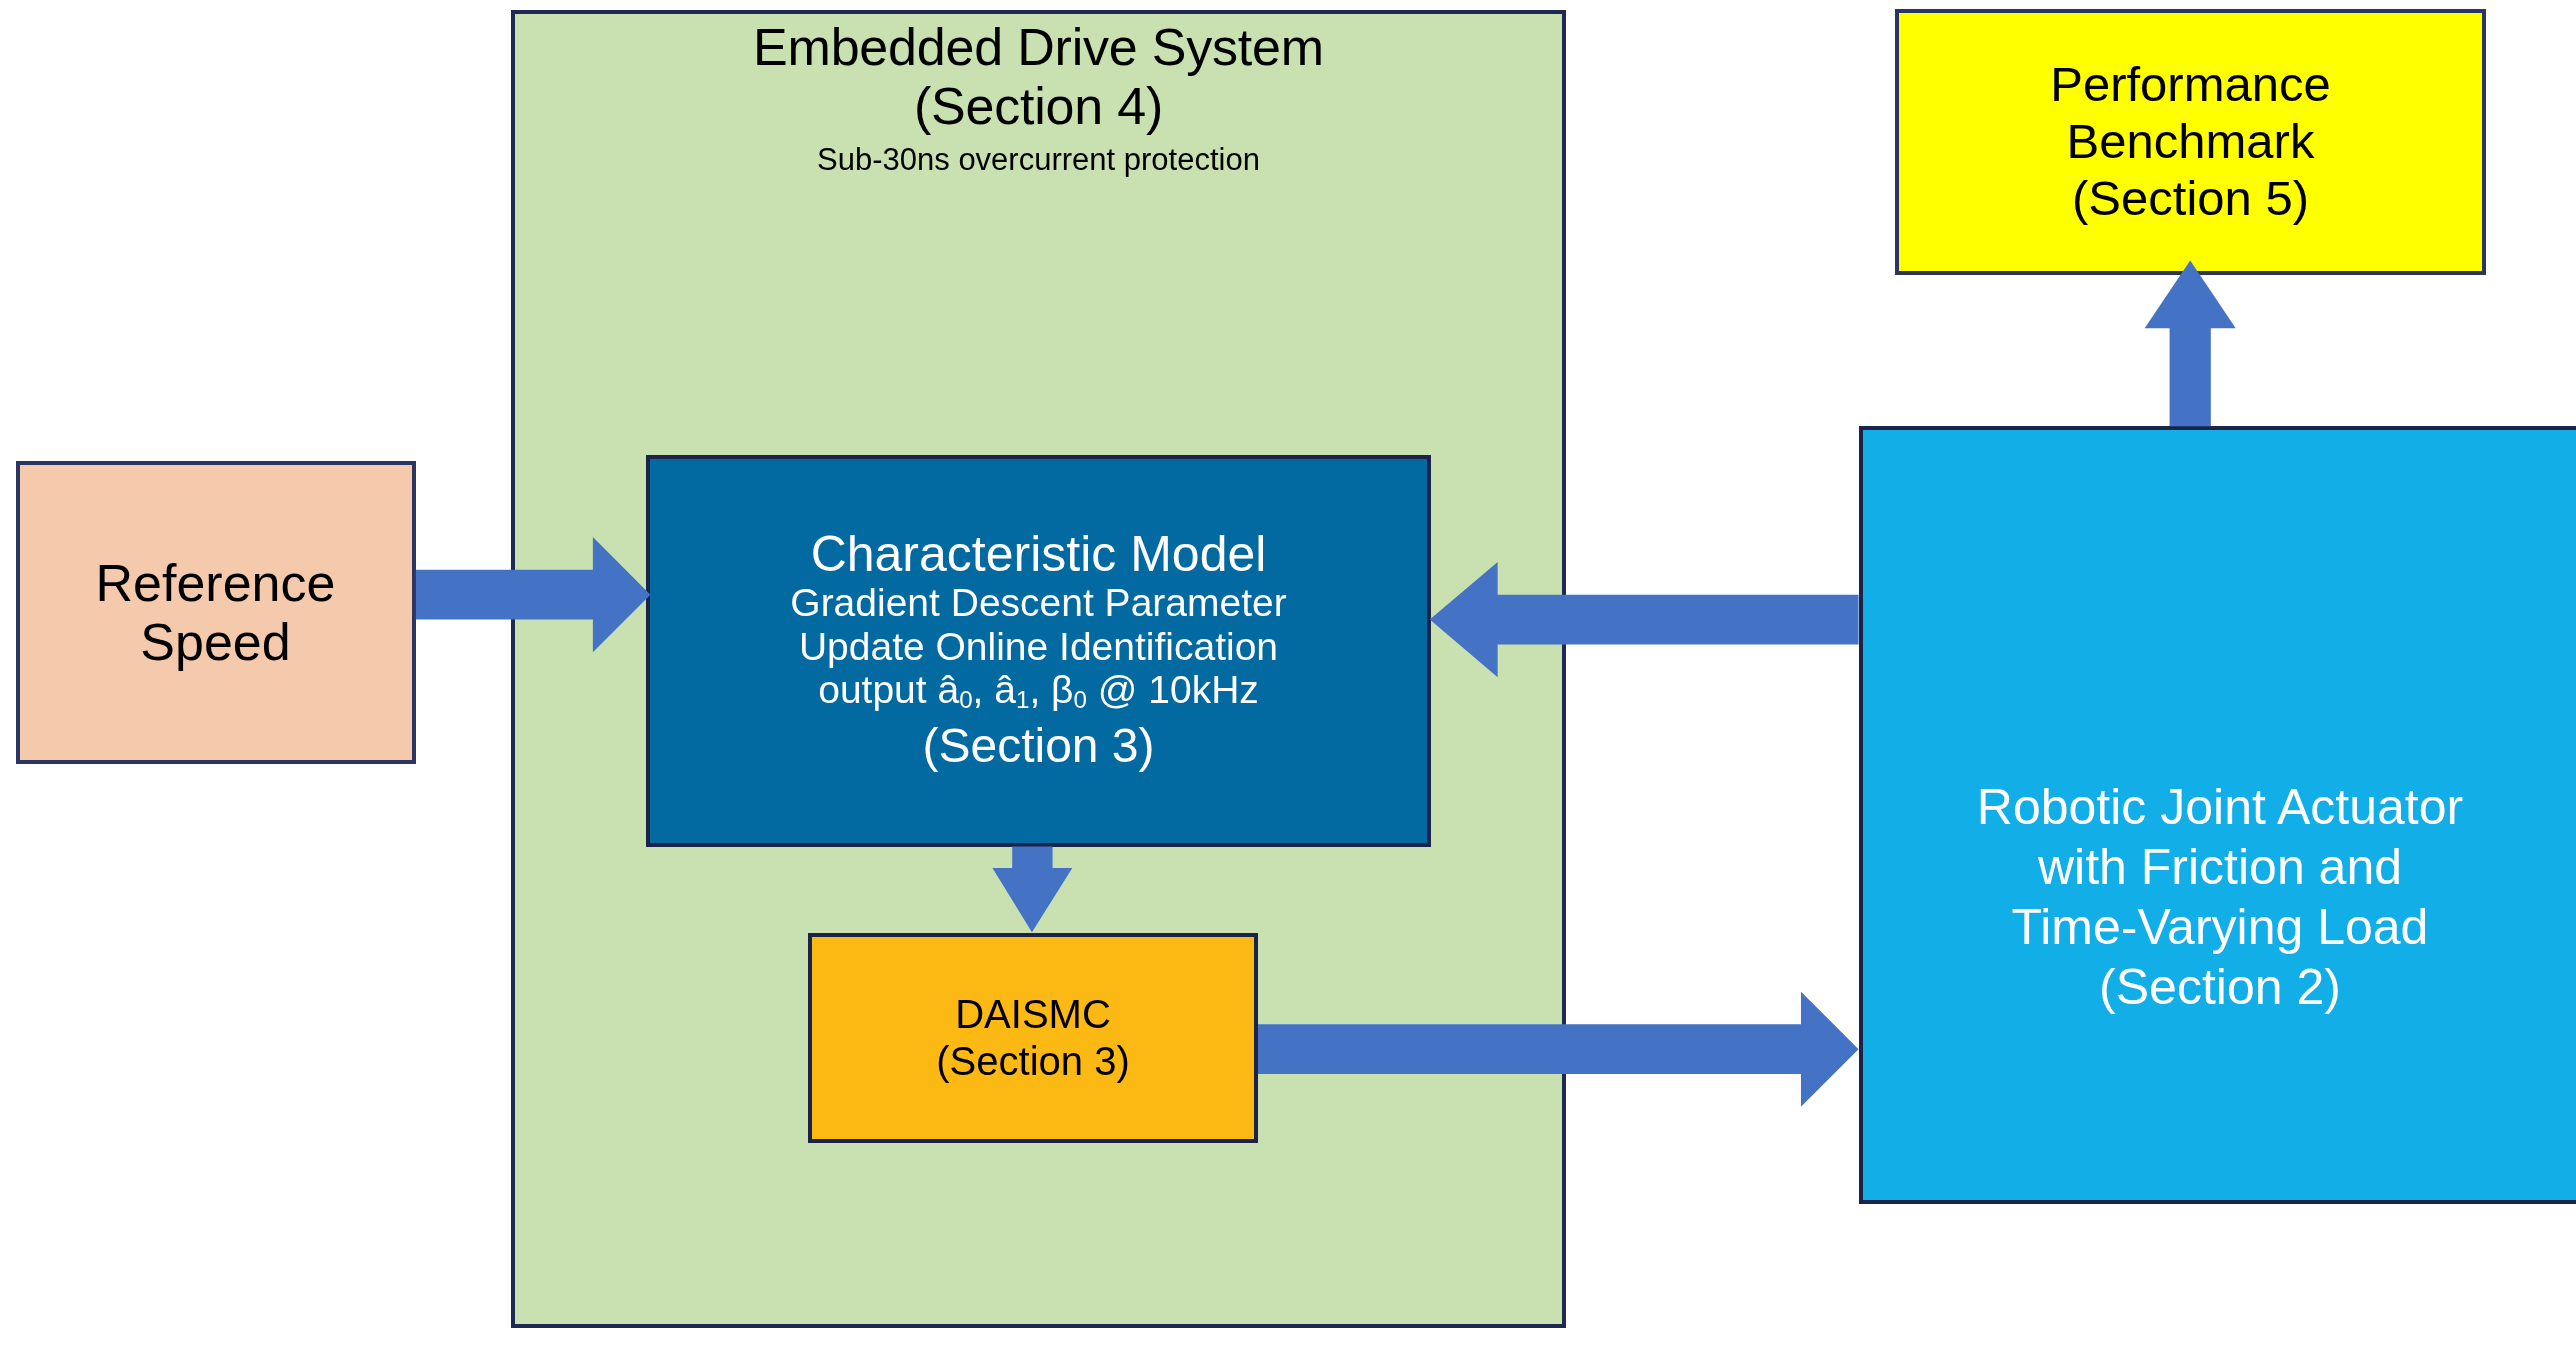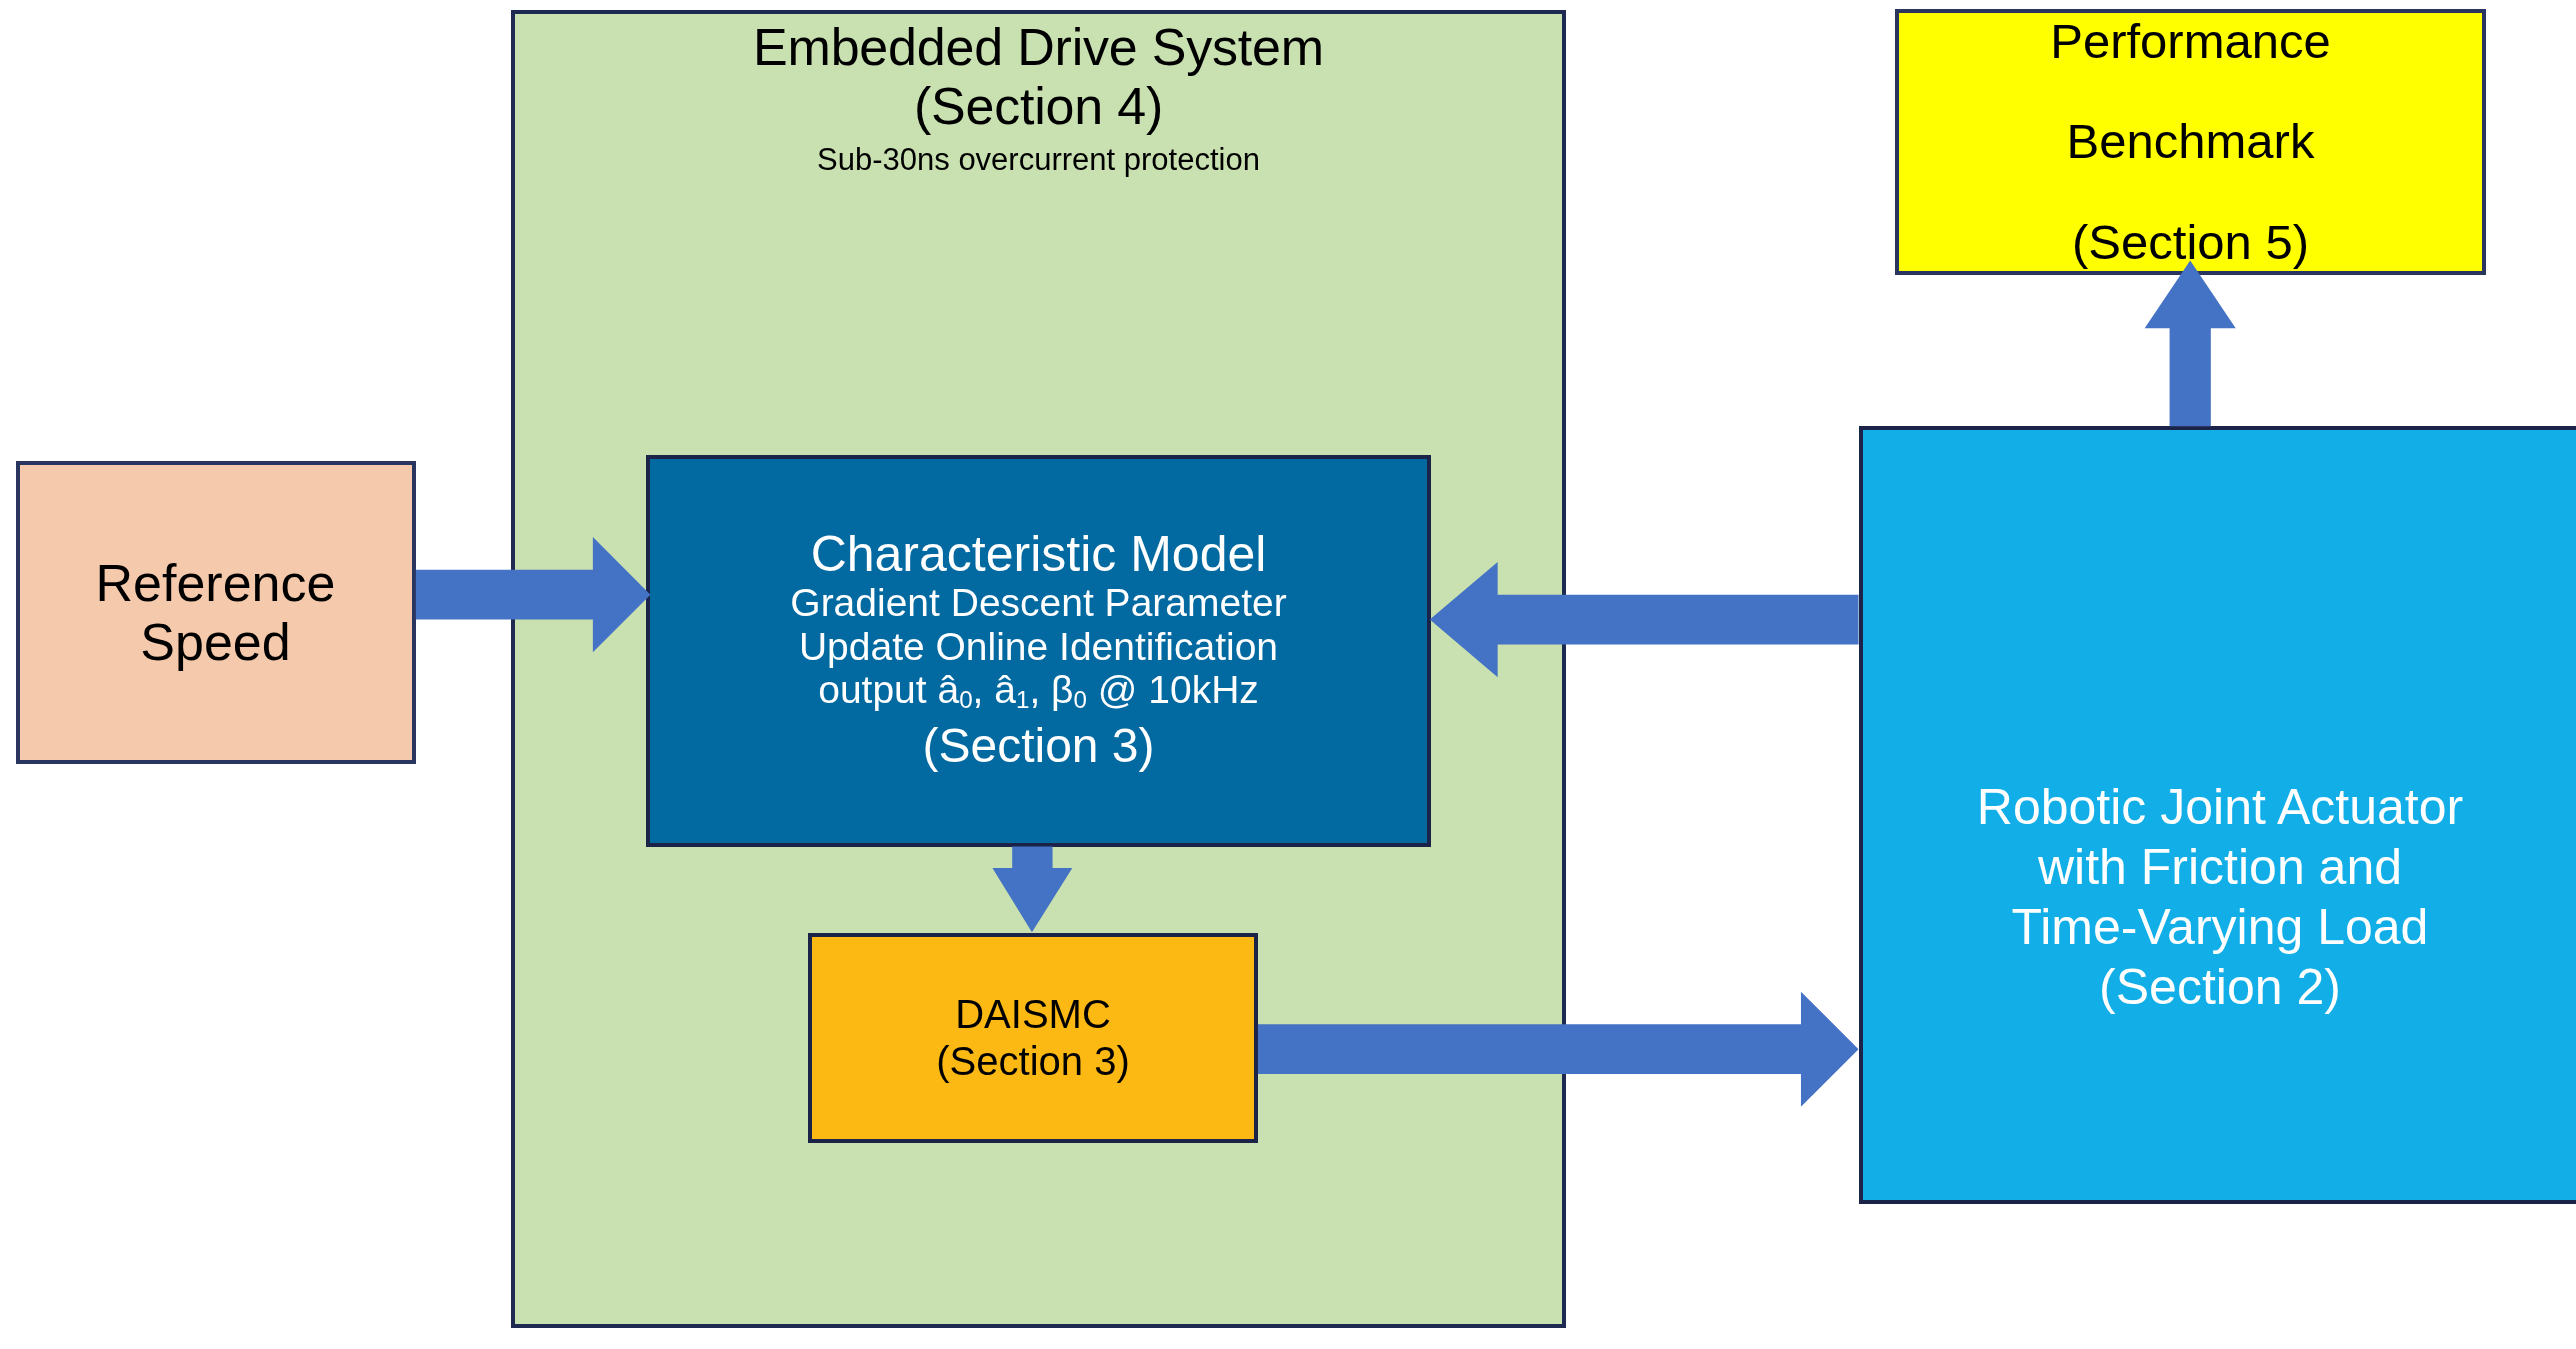--- a/index.html
+++ b/index.html
@@ -130,21 +130,20 @@
 
   
   #performance-benchmark-box {
     left: 1895px;
     top: 8.6px;
     width: 591px;
     height: 266px;
     background: #ffff00;
     border: 4.3px solid #2a3560;
     z-index: 4;
-    justify-content: space-between;
   }
   #performance-benchmark-box .lbl {
     font-size: 49px;
     color: #000000;
     line-height: 1.16;
   }
 
   
   #arrow-layer {
     position: absolute;

